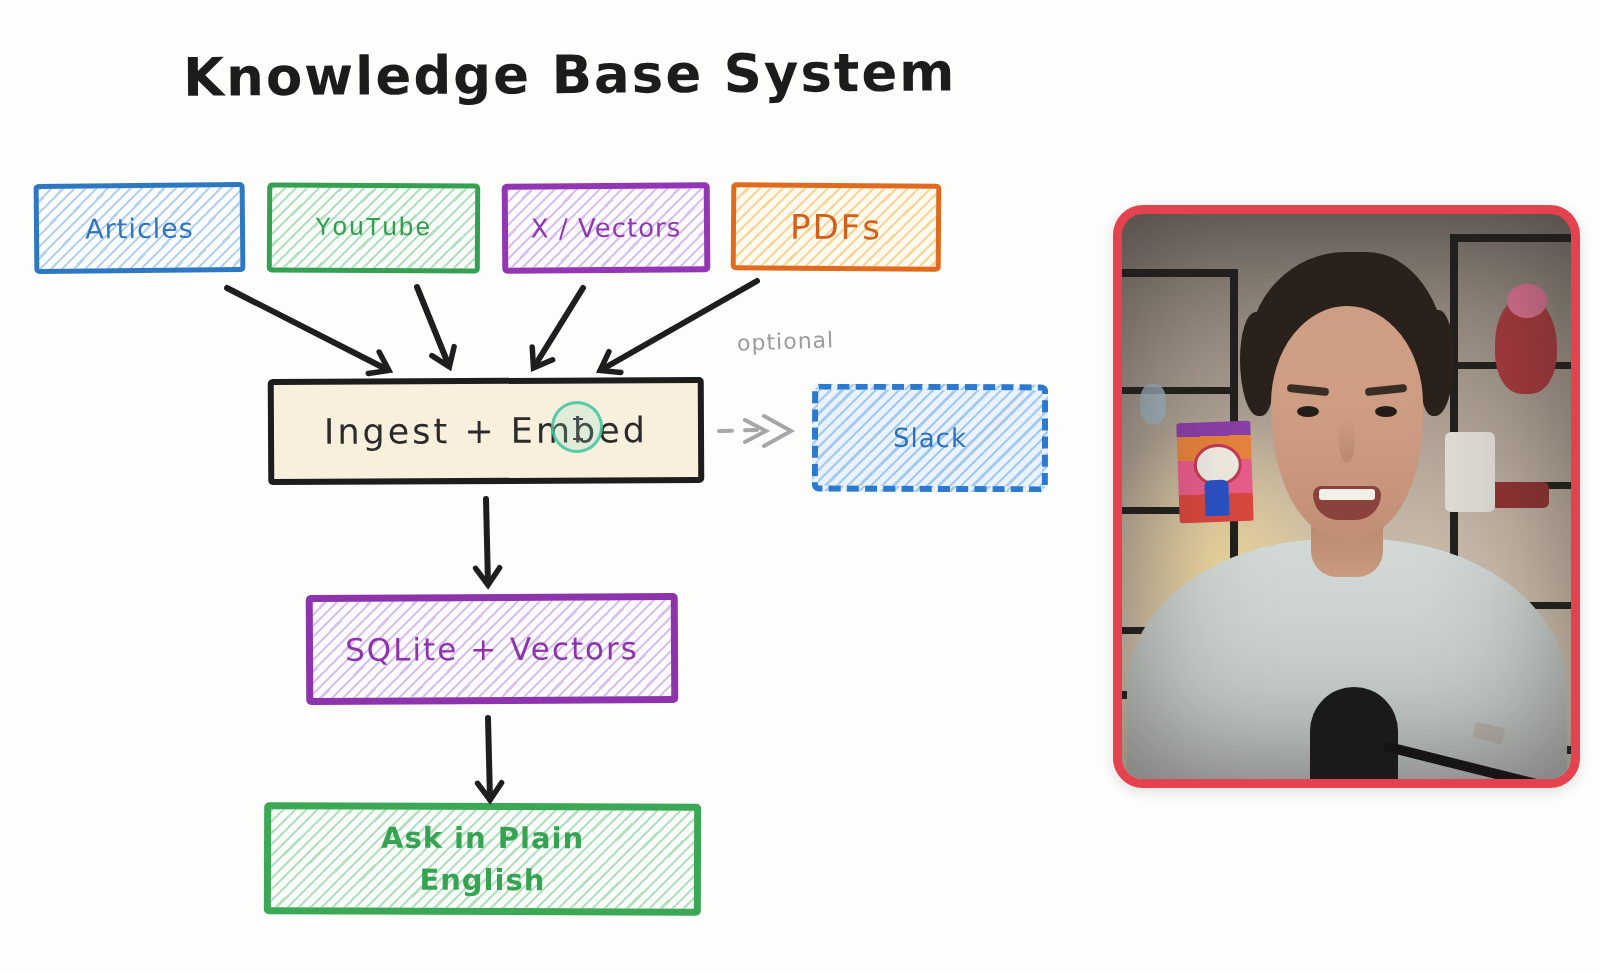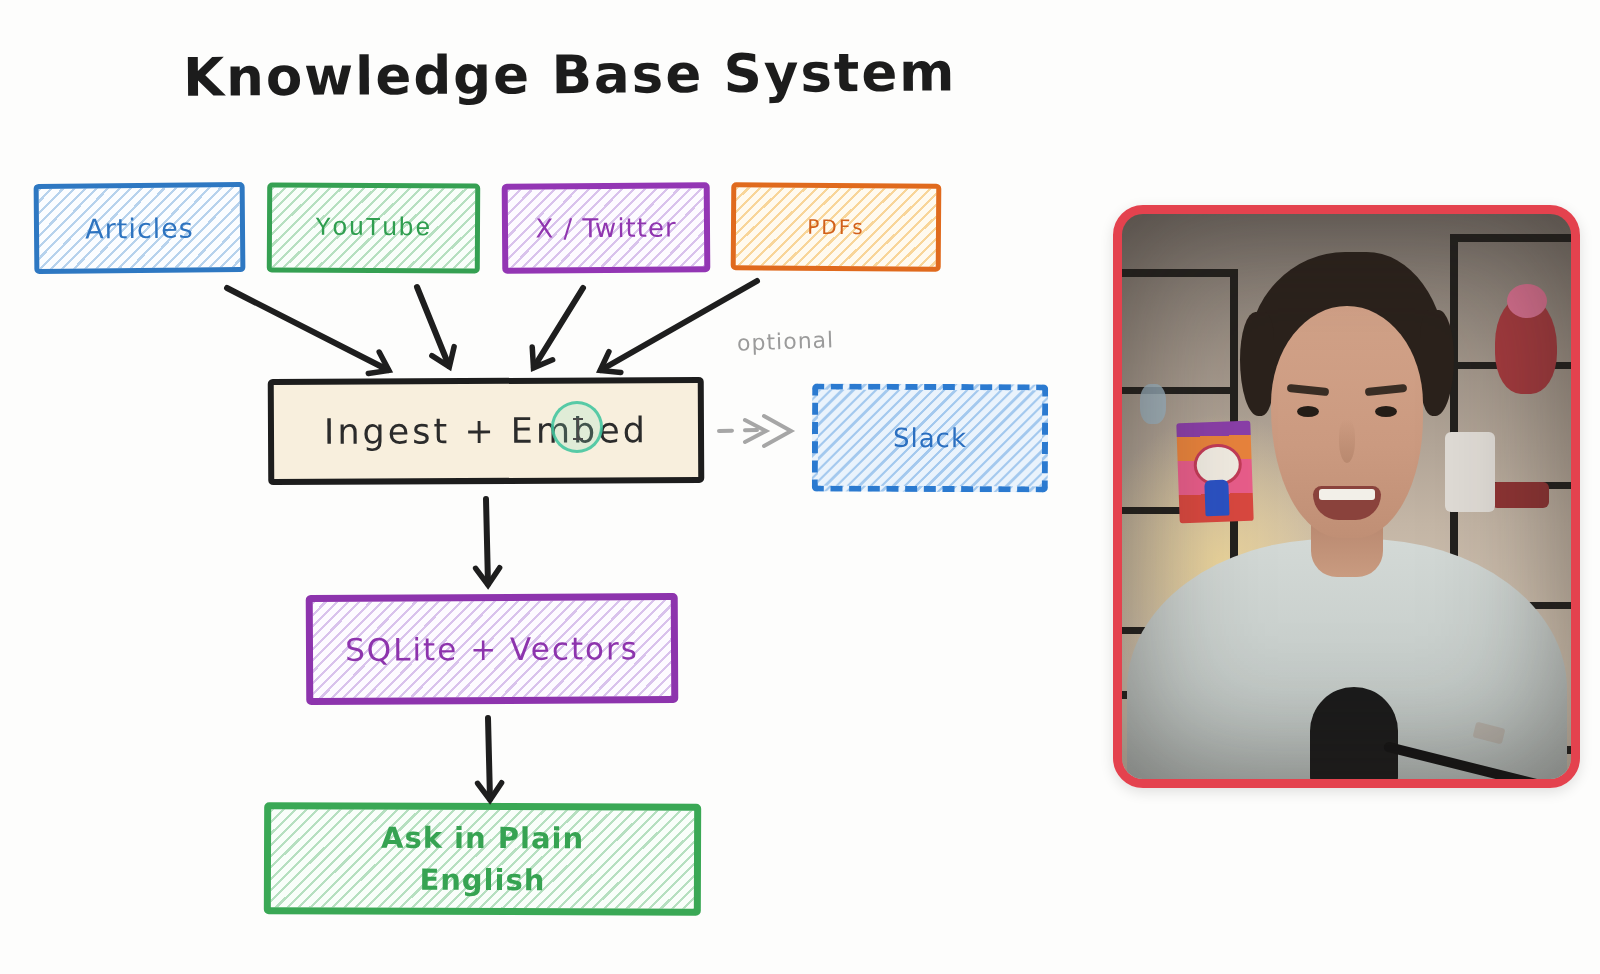--- a/index.html
+++ b/index.html
@@ -13,30 +13,30 @@
            letter-spacing:2px; color:#1c1c1c; transform:rotate(-0.4deg); }
 
   .node { position:absolute; display:flex; align-items:center; justify-content:center;
           text-align:center; border-radius:5px; }
   .node .lbl { letter-spacing:1px; }
 
   .hatch-blue   { background:#fbfdff; background-image:repeating-linear-gradient(135deg, rgba(88,151,211,.42) 0 2.2px, transparent 2.2px 8px); }
   .hatch-green  { background:#f9fefa; background-image:repeating-linear-gradient(135deg, rgba(82,178,106,.40) 0 2.2px, transparent 2.2px 8px); }
   .hatch-purple { background:#fdfbff; background-image:repeating-linear-gradient(135deg, rgba(158,103,205,.38) 0 2.2px, transparent 2.2px 8px); }
   .hatch-orange { background:#fffaef; background-image:repeating-linear-gradient(135deg, rgba(243,183,82,.55) 0 2.2px, transparent 2.2px 8px); }
-  .hatch-slack  { background:#eaf3fc; background-image:repeating-linear-gradient(135deg, rgba(92,158,224,.50) 0 2.4px, transparent 2.4px 8px); }
+  .hatch-slack  { background:#eaf3fc; background-image:repeating-linear-gradient(135deg, rgba(92,158,224,.50) 0 2.4px, transparent 2.4px 8px);border-radius:7px; }
 
   .n-articles { left:34px;  top:183px; width:211px; height:90px; border:5px solid #2e78c2; transform:rotate(-0.5deg); }
   .n-articles .lbl { color:#2e74c0; font-size:27px; }
   .n-youtube  { left:267px; top:183px; width:213px; height:90px; border:5px solid #35a052; transform:rotate(0.3deg); }
   .n-youtube .lbl { color:#2f9e4f; font-size:26px;font-family:Liberation Mono, monospace; }
   .n-twitter  { left:502px; top:183px; width:208px; height:90px; border:6px solid #9336b4; transform:rotate(-0.4deg); }
   .n-twitter .lbl { color:#9036b0; font-size:26px; }
   .n-pdfs     { left:731px; top:183px; width:210px; height:88px; border:5px solid #e06a1d; transform:rotate(0.4deg); }
-  .n-pdfs .lbl { color:#d2601a; font-size:20px; letter-spacing:2px; }
+  .n-pdfs .lbl { color:#d2601a; font-size:34px; letter-spacing:2px; }
 
   .n-ingest { left:268px; top:378px; width:436px; height:106px; border:6px solid #1d1d1d;
               background:#f8efdd; transform:rotate(-0.3deg); }
   .n-ingest .lbl { color:#2b2b2b; font-size:35px; letter-spacing:3px; }
 
   .n-slack { left:812px; top:384px; width:236px; height:108px; border:6px dashed #2b7ad0; transform:rotate(0.2deg); }
   .n-slack .lbl { color:#2b6fc0; font-size:26px; letter-spacing:1px; }
 
   .n-sqlite { left:306px; top:594px; width:372px; height:110px; border:7px solid #8d34ad; transform:rotate(-0.3deg); }
   .n-sqlite .lbl { color:#8d34ad; font-size:31px; letter-spacing:2px; }
@@ -129,21 +129,21 @@
 
     <div class="title">Knowledge Base System</div>
 
     <div class="node hatch-blue n-articles">
       <span class="lbl">Articles</span>
     </div>
     <div class="node hatch-green n-youtube">
       <span class="lbl">YouTube</span>
     </div>
     <div class="node hatch-purple n-twitter">
-      <span class="lbl">X / Twitter</span>
+      <span class="lbl">X / Vectors</span>
     </div>
     <div class="node hatch-orange n-pdfs">
       <span class="lbl">PDFs</span>
     </div>
 
     <div class="node n-ingest">
       <span class="lbl">Ingest + Embed</span>
     </div>
     <div class="node hatch-slack n-slack">
       <span class="lbl">Slack</span>

